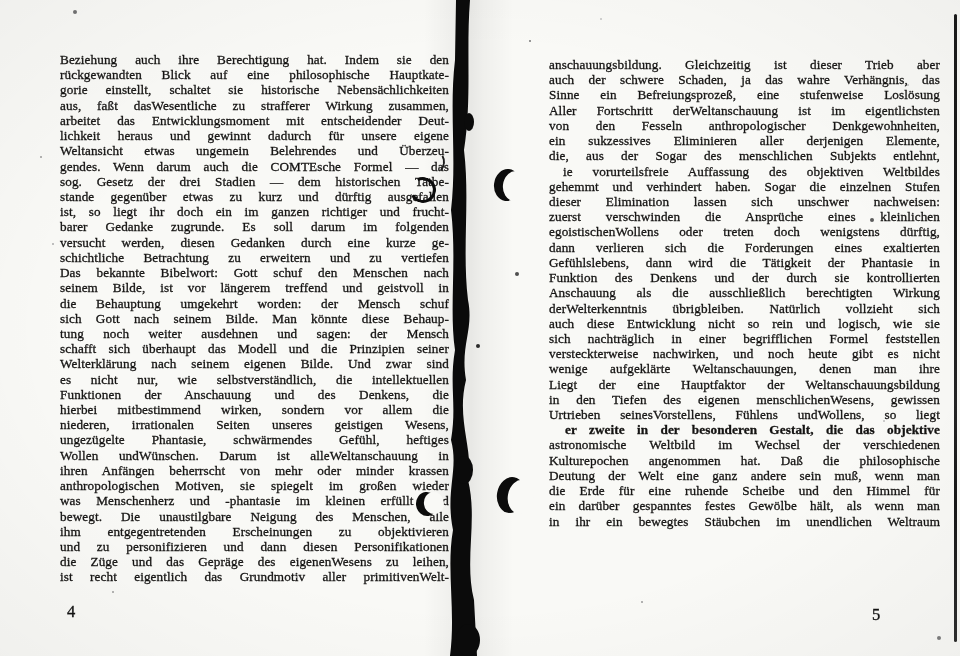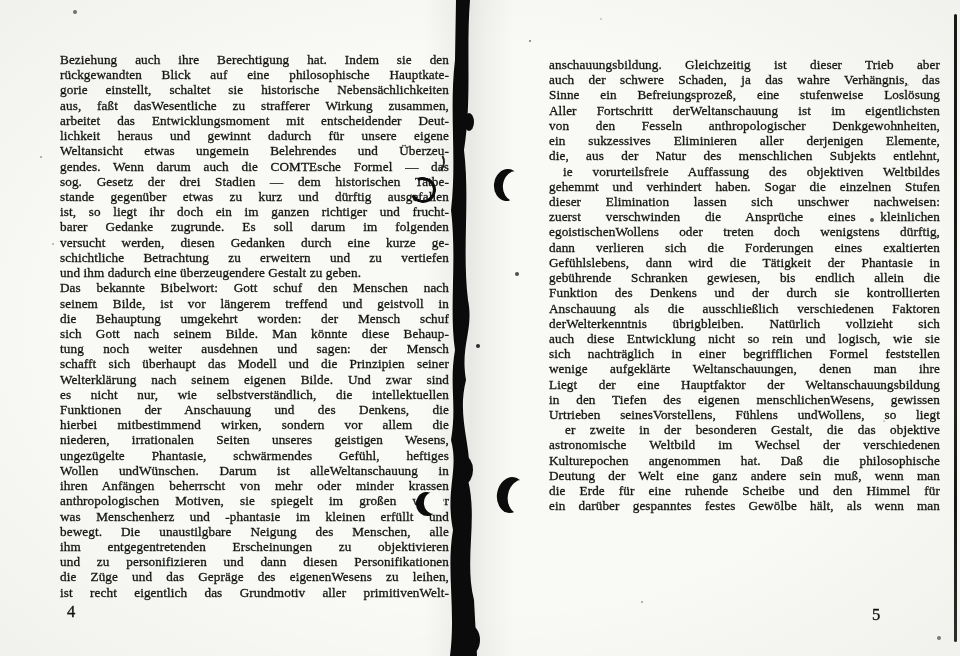--- a/index.html
+++ b/index.html
@@ -82,21 +82,20 @@
       <div class="tl">arbeitet das Entwicklungsmoment mit entscheidender Deut-</div>
       <div class="tl">lichkeit heraus und gewinnt dadurch für unsere eigene</div>
       <div class="tl">Weltansicht etwas ungemein Belehrendes und Überzeu-</div>
       <div class="tl">gendes.  Wenn darum auch die COMTEsche Formel — das</div>
       <div class="tl">sog. Gesetz der drei Stadien — dem historischen Tatbe-</div>
       <div class="tl">stande gegenüber etwas zu kurz und dürftig ausgefallen</div>
       <div class="tl">ist, so liegt ihr doch ein im ganzen richtiger und frucht-</div>
       <div class="tl">barer Gedanke zugrunde.  Es soll darum im folgenden</div>
       <div class="tl">versucht werden, diesen Gedanken durch eine kurze ge-</div>
       <div class="tl">schichtliche Betrachtung zu erweitern und zu vertiefen</div>
-      <div class="tl nj">und ihm dadurch eine überzeugendere Gestalt zu geben.</div>
       <div class="tl">Das bekannte Bibelwort:  Gott schuf den Menschen nach</div>
       <div class="tl">seinem Bilde, ist vor längerem treffend und geistvoll in</div>
       <div class="tl">die Behauptung umgekehrt worden:  der Mensch schuf</div>
       <div class="tl">sich Gott nach seinem Bilde.  Man könnte diese Behaup-</div>
       <div class="tl">tung noch weiter ausdehnen und sagen:  der Mensch</div>
       <div class="tl">schafft sich überhaupt das Modell und die Prinzipien seiner</div>
       <div class="tl">Welterklärung nach seinem eigenen Bilde.  Und zwar sind</div>
       <div class="tl">es nicht nur, wie selbstverständlich, die intellektuellen</div>
       <div class="tl">Funktionen der Anschauung und des Denkens, die</div>
       <div class="tl">hierbei mitbestimmend wirken, sondern vor allem die</div>
@@ -114,44 +113,45 @@
     </div>
   <div class="pn" id="pn-left">4</div>
 
   <div class="textcol" id="right-lines">
       <div class="tl">anschauungsbildung.  Gleichzeitig ist dieser Trieb aber</div>
       <div class="tl">auch der schwere Schaden, ja das wahre Verhängnis, das</div>
       <div class="tl">Sinne ein Befreiungsprozeß,  eine stufenweise Loslösung</div>
       <div class="tl">Aller Fortschritt derWeltanschauung ist im eigentlichsten</div>
       <div class="tl">von den Fesseln anthropologischer Denkgewohnheiten,</div>
       <div class="tl">ein sukzessives Eliminieren aller derjenigen Elemente,</div>
-      <div class="tl">die, aus der Natur des menschlichen Subjekts entlehnt,</div>
+      <div class="tl">die, aus der Sogar des menschlichen Subjekts entlehnt,</div>
       <div class="tl" style="padding-left: 14px;">ie vorurteilsfreie Auffassung des objektiven Weltbildes</div>
       <div class="tl">gehemmt und verhindert haben. Sogar die einzelnen Stufen</div>
       <div class="tl">dieser Elimination lassen sich unschwer nachweisen:</div>
       <div class="tl">zuerst verschwinden die Ansprüche eines kleinlichen</div>
       <div class="tl">egoistischenWollens oder treten doch wenigstens dürftig,</div>
       <div class="tl">dann verlieren sich die Forderungen eines exaltierten</div>
       <div class="tl">Gefühlslebens, dann wird die Tätigkeit der Phantasie in</div>
-      <div class="tl">gebührende Schranken gewiesen, bis endlich allein die</div>
       <div class="tl">Funktion des Denkens und der durch sie kontrollierten</div>
-      <div class="tl">Anschauung als die ausschließlich verschiedenen Faktoren</div>
+      <div class="tl">Anschauung als die ausschließlich berechtigten Wirkung</div>
       <div class="tl">derWelterkenntnis übrigbleiben.  Natürlich vollzieht sich</div>
       <div class="tl">auch diese Entwicklung nicht so rein und logisch, wie sie</div>
       <div class="tl">sich nachträglich in einer begrifflichen Formel feststellen</div>
+      <div class="tl">versteckterweise nachwirken, und noch heute gibt es nicht</div>
       <div class="tl">wenige aufgeklärte Weltanschauungen, denen man ihre</div>
       <div class="tl">Liegt der eine Hauptfaktor der Weltanschauungsbildung</div>
       <div class="tl">in den Tiefen des eigenen menschlichenWesens, gewissen</div>
       <div class="tl">Urtrieben seinesVorstellens, Fühlens undWollens, so liegt</div>
-      <div class="tl" style="padding-left: 16px;">er zweite in der besonderen Gestalt, die das objektive</div>
+      <div class="tl" style="padding-left: 16px; font-weight: bold;">er zweite in der besonderen Gestalt, die das objektive</div>
       <div class="tl">astronomische Weltbild im Wechsel der verschiedenen</div>
       <div class="tl">Kulturepochen angenommen hat.  Daß die philosophische</div>
       <div class="tl">Deutung der Welt eine ganz andere sein muß, wenn man</div>
       <div class="tl">die Erde für eine ruhende Scheibe und den Himmel für</div>
       <div class="tl">ein darüber gespanntes festes Gewölbe hält, als wenn man</div>
+      <div class="tl">in ihr ein bewegtes Stäubchen im unendlichen Weltraum</div>
     </div>
   <div class="pn" id="pn-right">5</div>
 
   <div class="gutter-shade"></div>
   <svg id="gutter-svg" viewBox="0 0 48 656" preserveAspectRatio="none">
     <path fill="#0b0b0b" d="
       M12,0 L26,0
       C22,50 28,100 20,150
       C26,200 18,250 24,300
       C30,330 16,345 22,380

